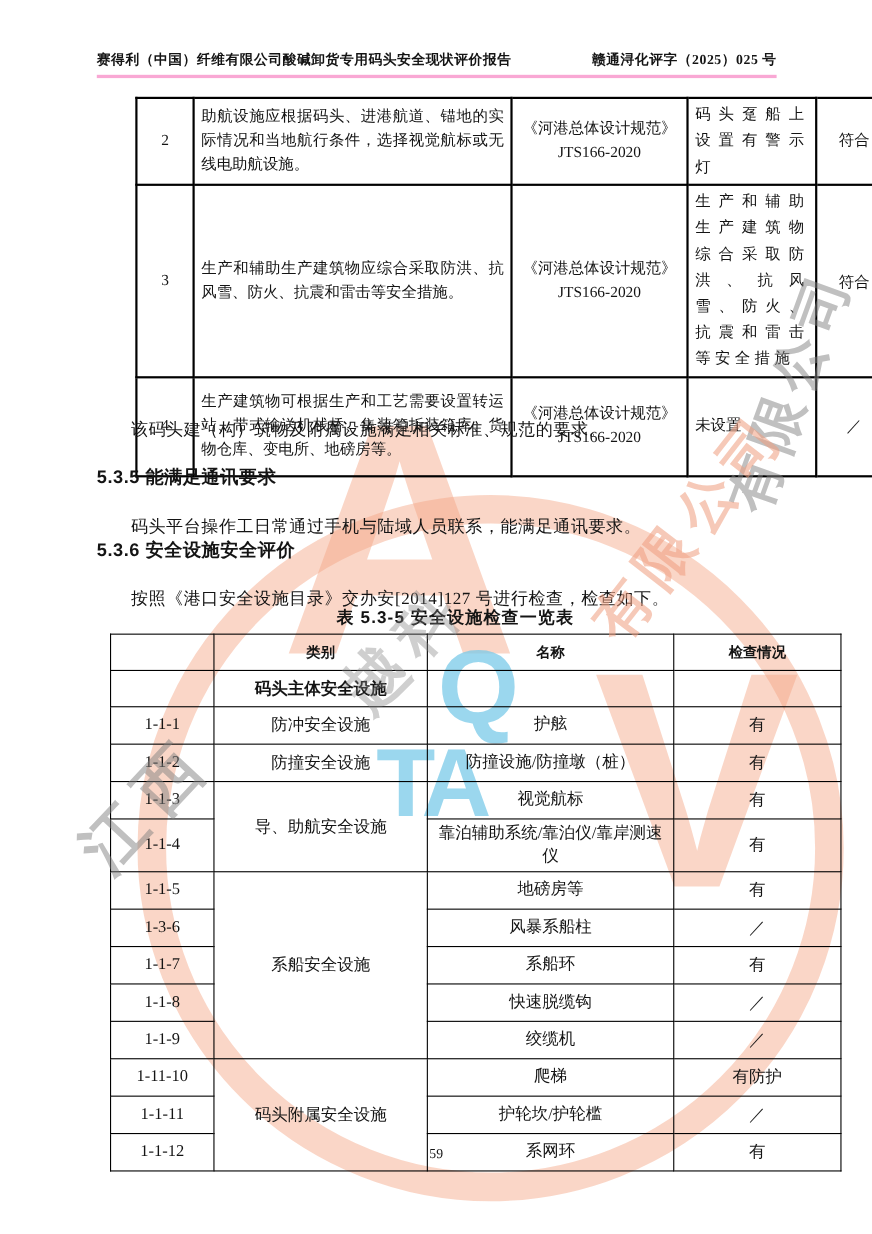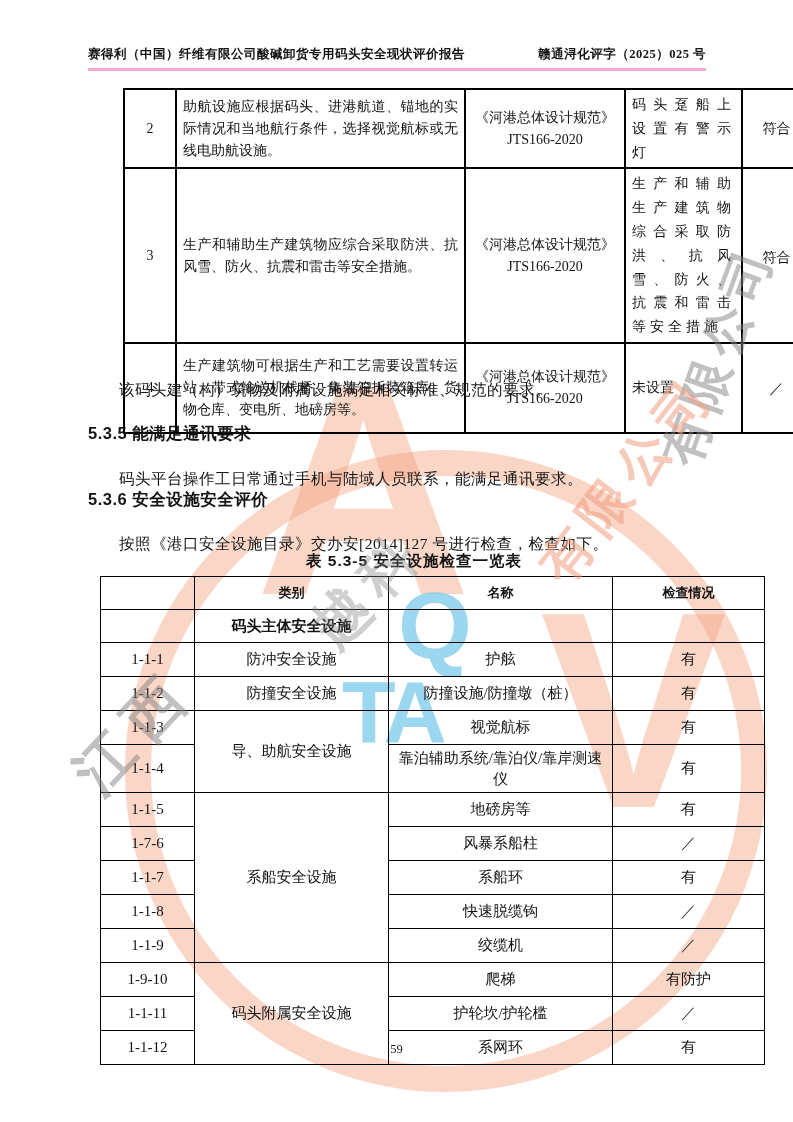--- a/index.html
+++ b/index.html
@@ -187,41 +187,41 @@
           <td class="cell-name">靠泊辅助系统/靠泊仪/靠岸测速仪</td>
           <td class="cell-status">有</td>
         </tr>
         <tr>
           <td class="cell-code">1-1-5</td>
           <td class="cell-cat" rowspan="5">系船安全设施</td>
           <td class="cell-name">地磅房等</td>
           <td class="cell-status">有</td>
         </tr>
         <tr>
-          <td class="cell-code">1-7-6</td>
+          <td class="cell-code">1-3-6</td>
           <td class="cell-name">风暴系船柱</td>
           <td class="cell-status">／</td>
         </tr>
         <tr>
           <td class="cell-code">1-1-7</td>
           <td class="cell-name">系船环</td>
           <td class="cell-status">有</td>
         </tr>
         <tr>
           <td class="cell-code">1-1-8</td>
           <td class="cell-name">快速脱缆钩</td>
           <td class="cell-status">／</td>
         </tr>
         <tr>
           <td class="cell-code">1-1-9</td>
           <td class="cell-name">绞缆机</td>
           <td class="cell-status">／</td>
         </tr>
         <tr>
-          <td class="cell-code">1-9-10</td>
+          <td class="cell-code">1-11-10</td>
           <td class="cell-cat" rowspan="3">码头附属安全设施</td>
           <td class="cell-name">爬梯</td>
           <td class="cell-status">有防护</td>
         </tr>
         <tr>
           <td class="cell-code">1-1-11</td>
           <td class="cell-name">护轮坎/护轮槛</td>
           <td class="cell-status">／</td>
         </tr>
         <tr>

